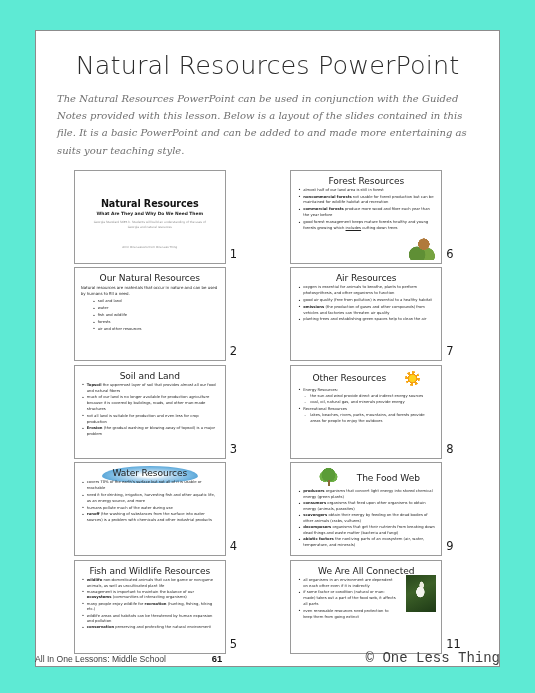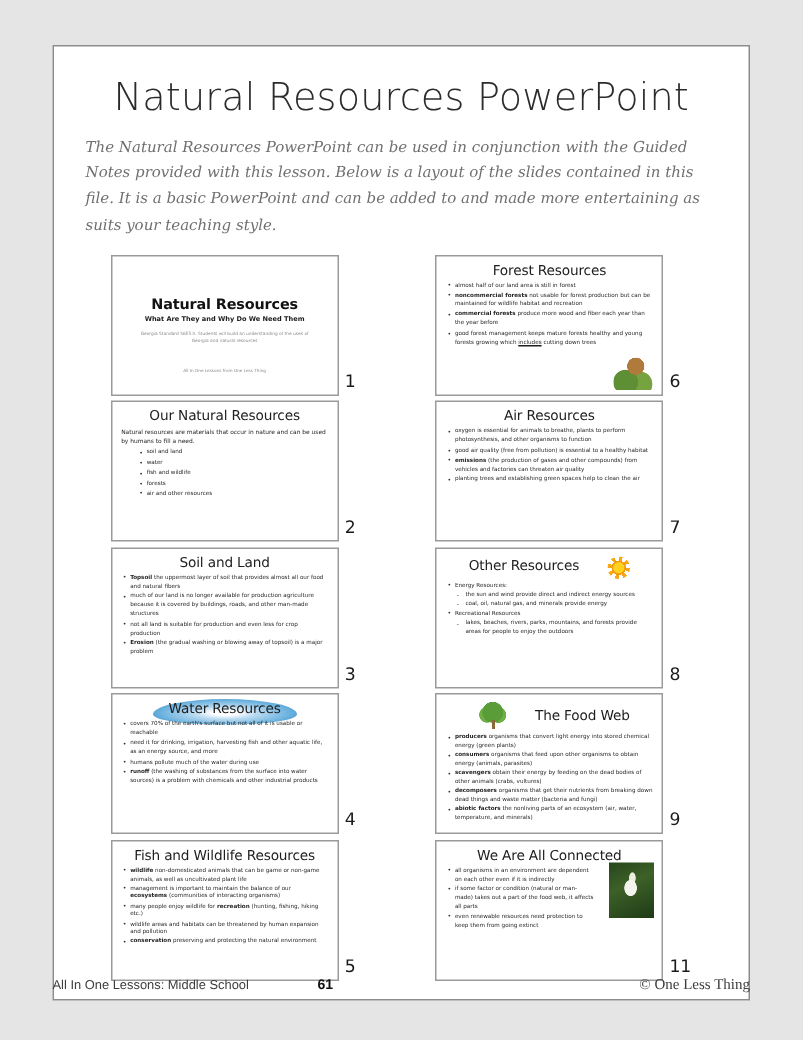--- a/index.html
+++ b/index.html
@@ -5,21 +5,21 @@
   * { box-sizing: border-box; margin: 0; padding: 0; }
   html, body {
     width: 535px; height: 693px;
     background: #ffffff;
     font-family: "Liberation Sans", sans-serif;
     overflow: hidden;
   }
   #page {
     position: relative;
     width: 535px; height: 693px;
-    background: #e5e5e5;
+    background: #5eead4;
     padding: 30px 35px 0 35px;
   }
   #page-border {
     position: absolute;
     left: 35px; top: 30px;
     width: 465px; height: 637px;
     border: 1px solid #8c8c8c;
     background: #ffffff;
   }
   #page-inner {
@@ -223,22 +223,22 @@
   #footer .f-left {
     font-family: "Liberation Sans", sans-serif;
     font-size: 8.6px; color: #3d3d3d; flex: 0 0 38%;
   }
   #footer .f-center {
     font-family: "Liberation Sans", sans-serif;
     font-size: 9.4px; font-weight: 700; color: #111; flex: 0 0 24%;
     text-align: left;
   }
   #footer .f-right {
-    font-family: Liberation Serif, serif;
-    font-size: 10px; color: #3d3d3d; flex: 1; text-align: right;
+    font-family: Liberation Mono, monospace;
+    font-size: 14px; color: #3d3d3d; flex: 1; text-align: right;
   }
 </style>
 </head>
 <body>
 
 <div id="page">
   <div id="page-border"></div>
   <div id="page-inner">
 
     <div id="doc-title">Natural Resources PowerPoint</div>

